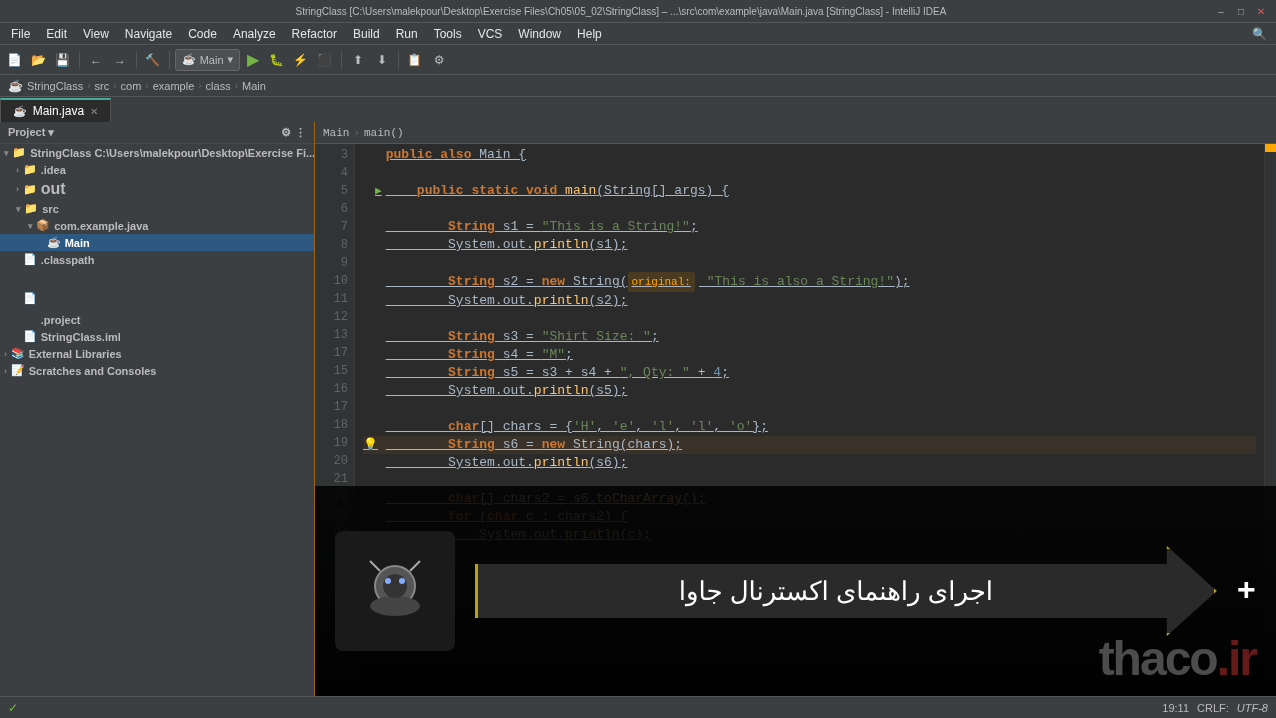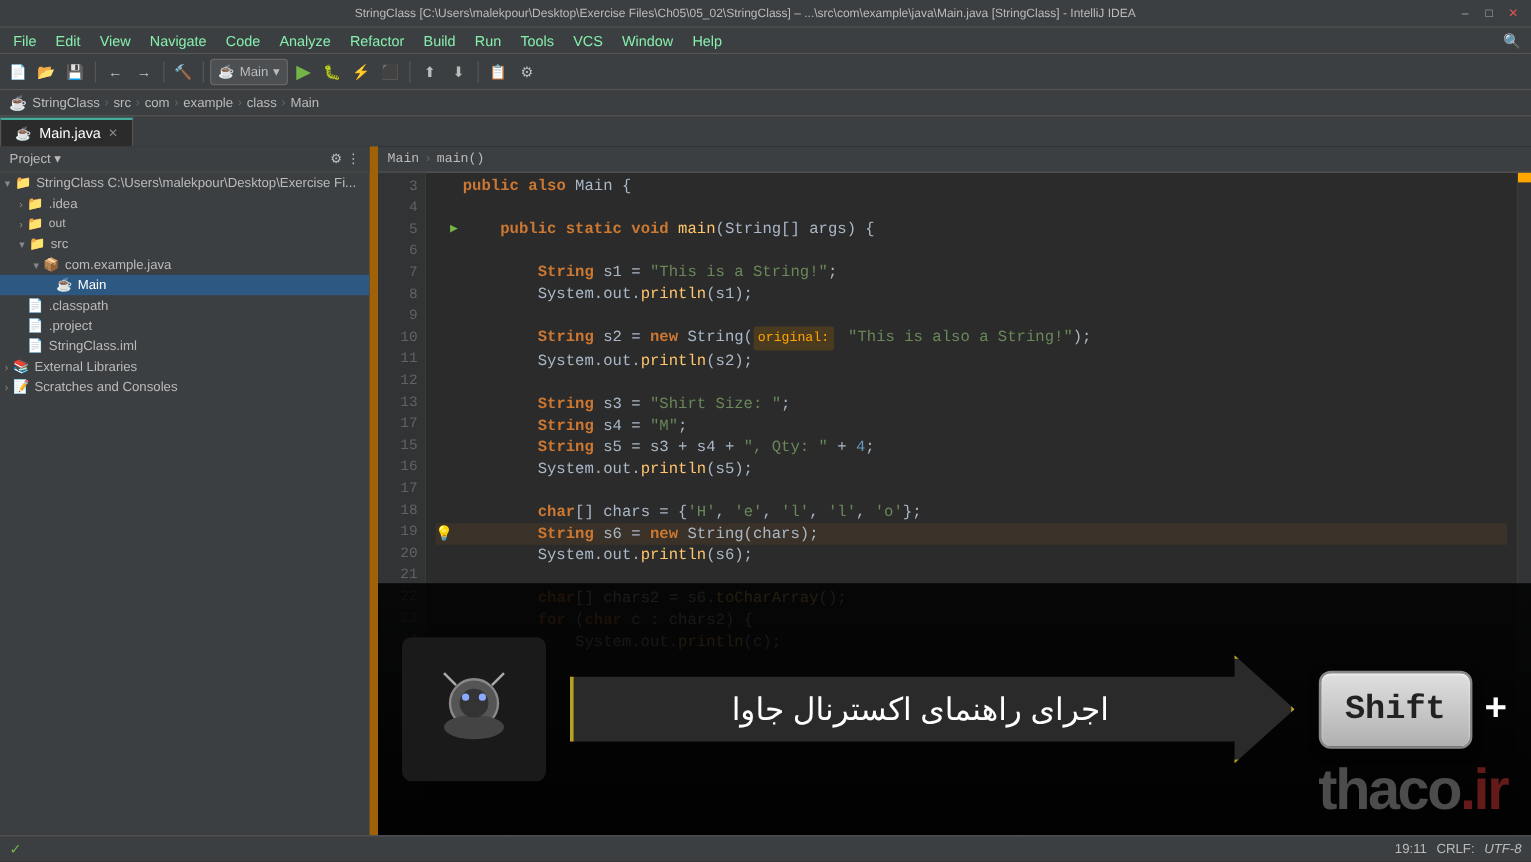--- a/index.html
+++ b/index.html
@@ -24,21 +24,21 @@
     #menubar {
       background: #3c3f41;
       height: 22px;
       display: flex;
       align-items: center;
       padding: 0 4px;
       border-top: 1px solid #555;
       gap: 2px;
     }
     #menubar .menu-item {
-      color: #86efac;
+      color: #e5e5e5;
       font-size: 12px;
       padding: 2px 7px;
       cursor: pointer;
       border-radius: 3px;
     }
 
     
     #toolbar {
       background: #3c3f41;
       height: 30px;
@@ -100,23 +100,24 @@
     
     #main {
       display: flex;
       height: calc(718px - 22px - 22px - 30px - 22px - 26px - 22px);
     }
 
     
     #sidebar {
       width: 315px;
       background: #3c3f41;
-      border-right: 7px solid #a16207;
+      border-right: 1px solid #a16207;
       overflow-y: auto;
       font-size: 12px;
+      font-weight: bold;
     }
     .sidebar-header {
       background: #3c3f41;
       padding: 4px 8px;
       color: #bbb;
       font-size: 11px;
       display: flex; align-items: center; justify-content: space-between;
       border-bottom: 1px solid #4a4a4a;
     }
     .tree-item {
@@ -162,21 +163,21 @@
       border-right: 1px solid #3a3a3a;
     }
     #code-area {
       flex: 1;
       padding: 2px 8px;
       color: #a9b7c6;
       line-height: 18px;
       overflow: auto;
       position: relative;
     }
-    .code-line { white-space: pre; display: flex; min-height: 18px; }
+    .code-line { white-space: pre; display: flex; align-items: center; min-height: 18px; text-decoration: underline; }
     .code-line.highlighted { background: #3a3228; }
     .kw { color: #cc7832; font-weight: bold; }
     .str { color: #6a8759; }
     .method { color: #ffc66d; }
     .num { color: #6897bb; }
     .plain { color: #a9b7c6; }
     .annotation { background: #4a3a20; color: #ffa500; padding: 1px 4px; border-radius: 2px; font-size: 11px; margin-right: 4px; }
     .run-arrow { color: #75b446; margin-right: 4px; font-size: 11px; }
     .line-marker { width: 12px; display: inline-block; color: #ffa500; font-size: 12px; }
 
@@ -387,21 +388,21 @@
       <span style="font-size:11px; color:#bbb;">StringClass C:\Users\malekpour\Desktop\Exercise Fi...</span>
     </div>
     <div class="tree-item indent1">
       <span class="tree-arrow">›</span>
       <span class="tree-icon folder-icon">📁</span>
       <span style="font-size:11px;">.idea</span>
     </div>
     <div class="tree-item indent1">
       <span class="tree-arrow">›</span>
       <span class="tree-icon folder-icon">📁</span>
-      <span style="font-size:10px;">out</span>
+      <span style="font-size:16px;">out</span>
     </div>
     <div class="tree-item indent1">
       <span class="tree-arrow">▾</span>
       <span class="tree-icon folder-icon">📁</span>
       <span style="font-size:11px;">src</span>
     </div>
     <div class="tree-item indent2">
       <span class="tree-arrow">▾</span>
       <span class="tree-icon" style="color:#6994c9;">📦</span>
       <span style="font-size:11px;">com.example.java</span>
@@ -412,21 +413,21 @@
       <span style="font-size:11px;">Main</span>
     </div>
     <div class="tree-item indent1">
       <span class="tree-arrow" style="visibility:hidden;">›</span>
       <span class="tree-icon classpath-icon">📄</span>
       <span style="font-size:11px;">.classpath</span>
     </div>
     <div class="tree-item indent1">
       <span class="tree-arrow" style="visibility:hidden;">›</span>
       <span class="tree-icon classpath-icon">📄</span>
-      <span style="font-size:11px;">.project</span>
+      <span style="font-size:11px;margin-top:44px;">.project</span>
     </div>
     <div class="tree-item indent1">
       <span class="tree-arrow" style="visibility:hidden;">›</span>
       <span class="tree-icon classpath-icon">📄</span>
       <span style="font-size:11px;">StringClass.iml</span>
     </div>
     <div class="tree-item">
       <span class="tree-arrow">›</span>
       <span class="tree-icon" style="color:#9b9b9b;">📚</span>
       <span style="font-size:11px;">External Libraries</span>
@@ -626,21 +627,20 @@
         </svg>
       </div>
 
       <div style="flex:1; position:relative;">
         <div id="arrow-shape">
           <div id="arrow-text">اجرای راهنمای اکسترنال جاوا</div>
         </div>
       </div>
 
       <div id="overlay-keys">
-        <div class="key-btn">Shift</div>
         <div class="key-plus">+</div>
       </div>
 
       <div id="overlay-logo-thaco">
         <span>thaco</span><span style="color:rgba(200,50,50,0.5);">.ir</span>
       </div>
     </div>
   </div>
 </div>
 

